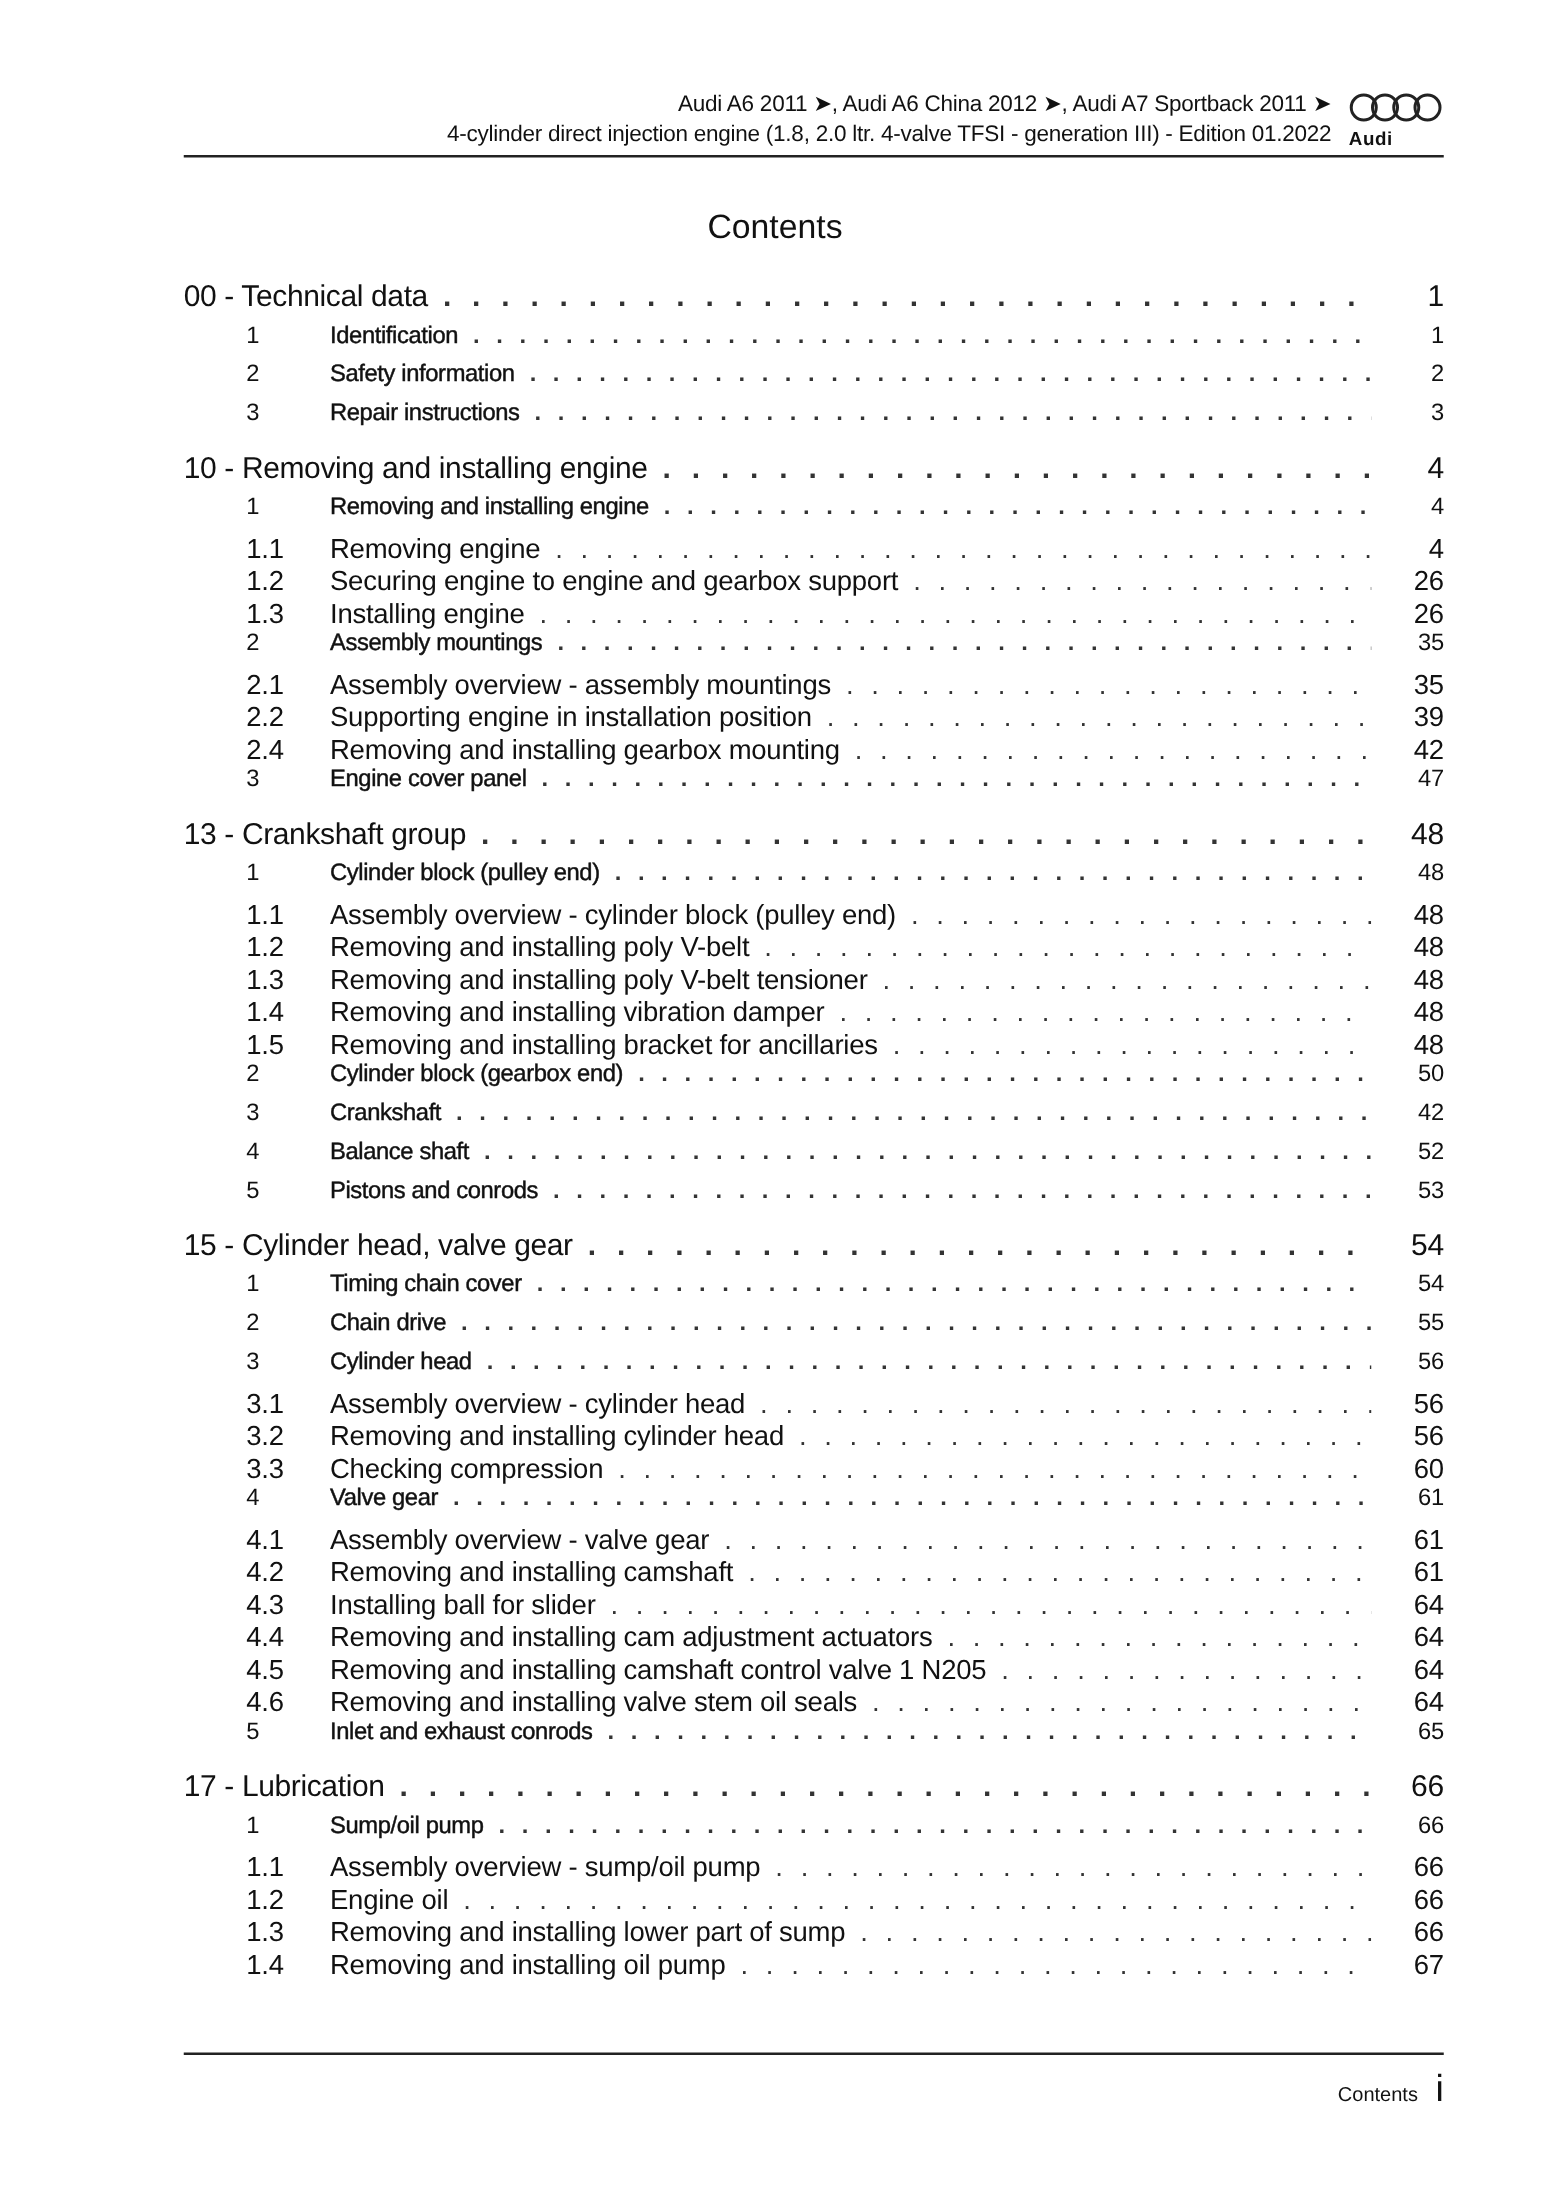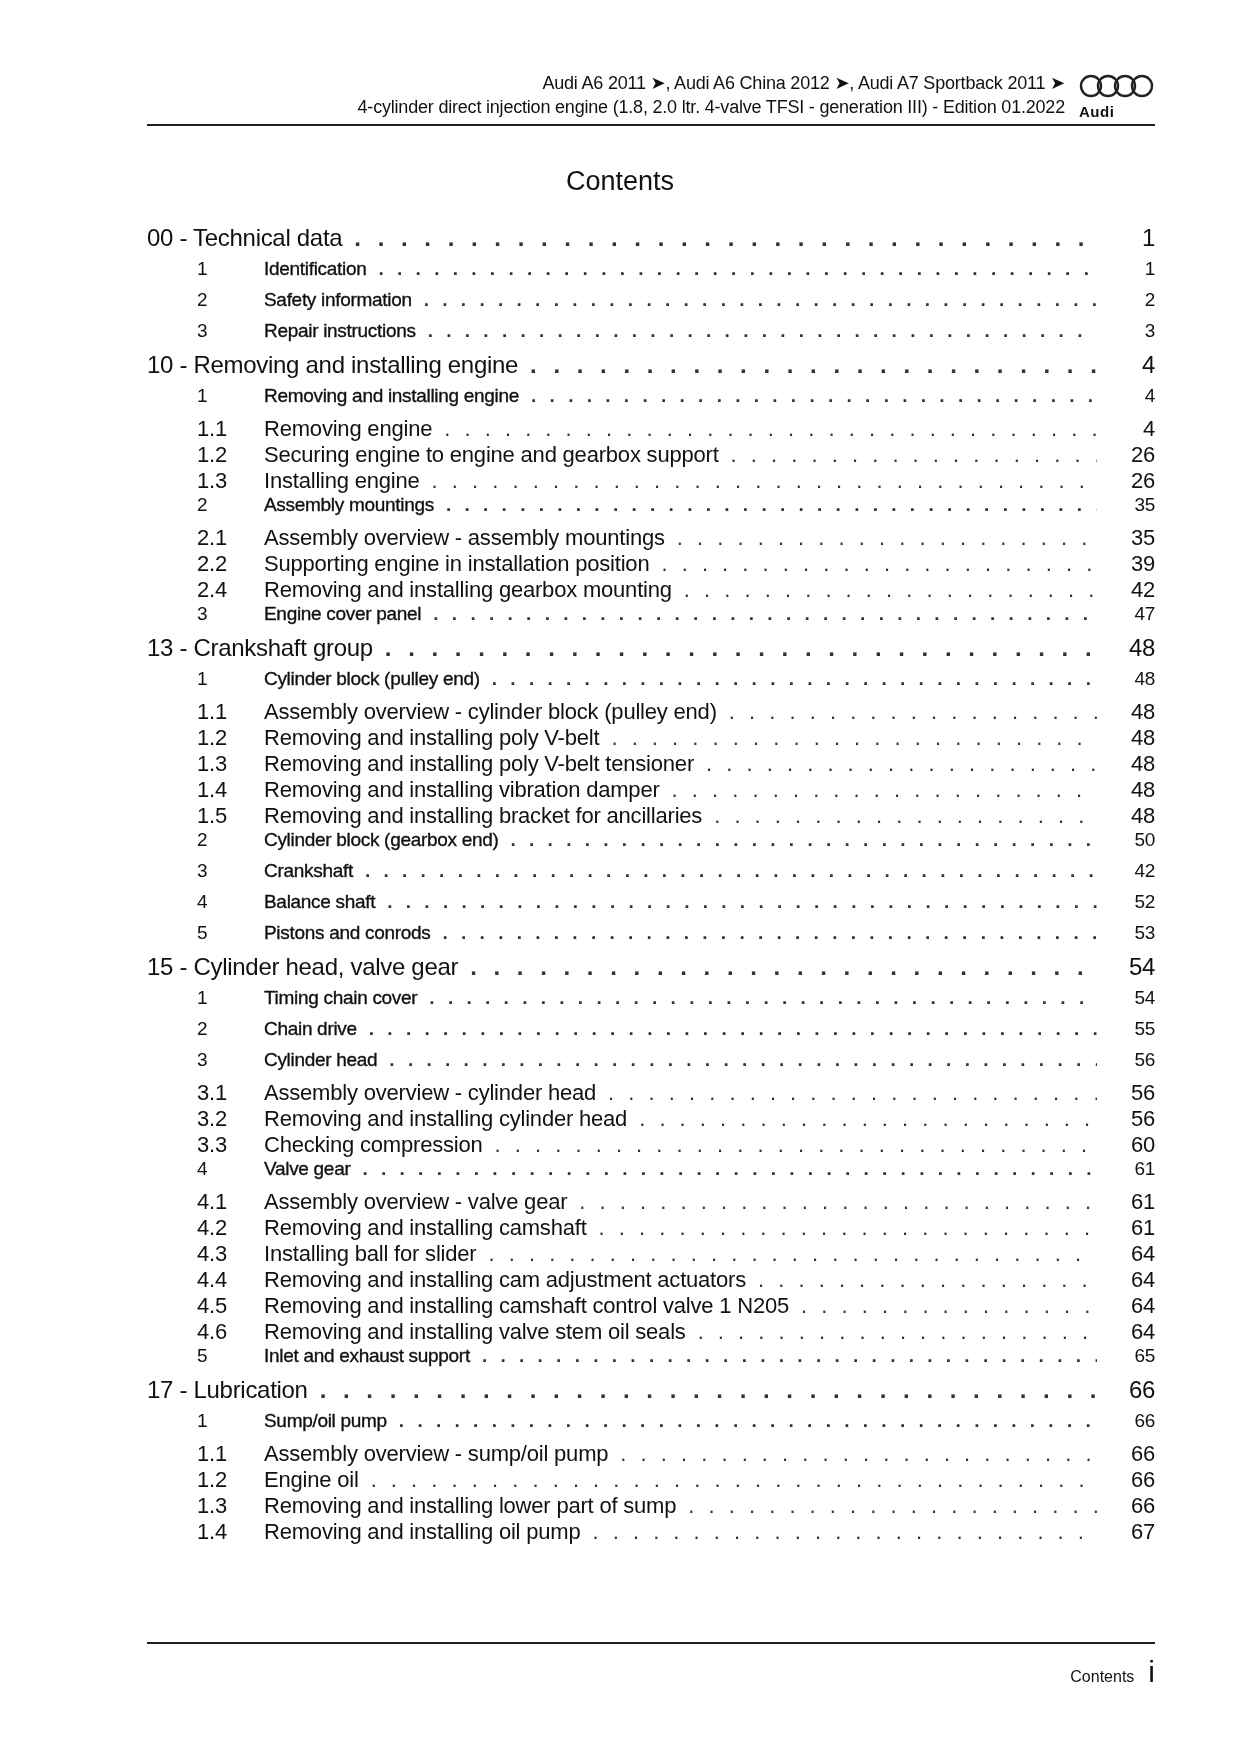--- a/index.html
+++ b/index.html
@@ -18,21 +18,21 @@
   .page-title { position: absolute; left: 0; width: 1240px; top: 166px; text-align: center;
          font-size: 27px; }
   .toc { position: absolute; left: 147px; top: 224px; width: 1008px; }
   .row { position: relative; display: flex; align-items: baseline; white-space: nowrap; }
   .row .num { flex: 0 0 auto; }
   .row .title { flex: 0 0 auto; }
   .row .leader { flex: 1 1 auto; overflow: hidden; margin: 0 10px 0 12px;
          letter-spacing: 4px; color: #333; }
   .row .leader::before { content: ". . . . . . . . . . . . . . . . . . . . . . . . . . . . . . . . . . . . . . . . . . . . . . . . . . . . . . . . . . . . . . . . . . . . . . . . . . . . . . . . . . . . . . . . . . . . . . . . . ."; }
   .row .page { flex: 0 0 48px; text-align: right; }
-  .chapter { font-size: 24px; height: 34px; letter-spacing: -0.3px; }
+  .chapter { font-size: 24px; margin-top: 10px; height: 34px; letter-spacing: -0.3px; }
   .chapter:first-child { margin-top: 0; }
   .chapter .leader { font-weight: bold; letter-spacing: 5px; }
   .l1 { font-size: 19px; height: 31px; margin-top: 0; letter-spacing: -0.3px; }
   .l1 .num { width: 67px; padding-left: 50px; }
   .l1 .title { font-weight: normal; -webkit-text-stroke: 0.35px #111; }
   .l1 .leader { font-weight: bold; }
   .l2 { font-size: 22px; height: 26px; letter-spacing: -0.2px; }
   .l2 .num { width: 67px; padding-left: 50px; }
   .footer-rule { position: absolute; left: 147px; top: 1642px; width: 1008px; height: 2px; background: #222; }
   .footer { position: absolute; right: 85px; top: 1655px; display: flex; align-items: baseline; }
@@ -285,21 +285,21 @@
       <span class="page">64</span>
     </div>
     <div class="row l2">
       <span class="num">4.6</span>
       <span class="title">Removing and installing valve stem oil seals</span>
       <span class="leader"></span>
       <span class="page">64</span>
     </div>
     <div class="row l1">
       <span class="num">5</span>
-      <span class="title">Inlet and exhaust support</span>
+      <span class="title">Inlet and exhaust conrods</span>
       <span class="leader"></span>
       <span class="page">65</span>
     </div>
     <div class="row chapter">
       <span class="title">17 - Lubrication</span>
       <span class="leader"></span>
       <span class="page">66</span>
     </div>
     <div class="row l1">
       <span class="num">1</span>

